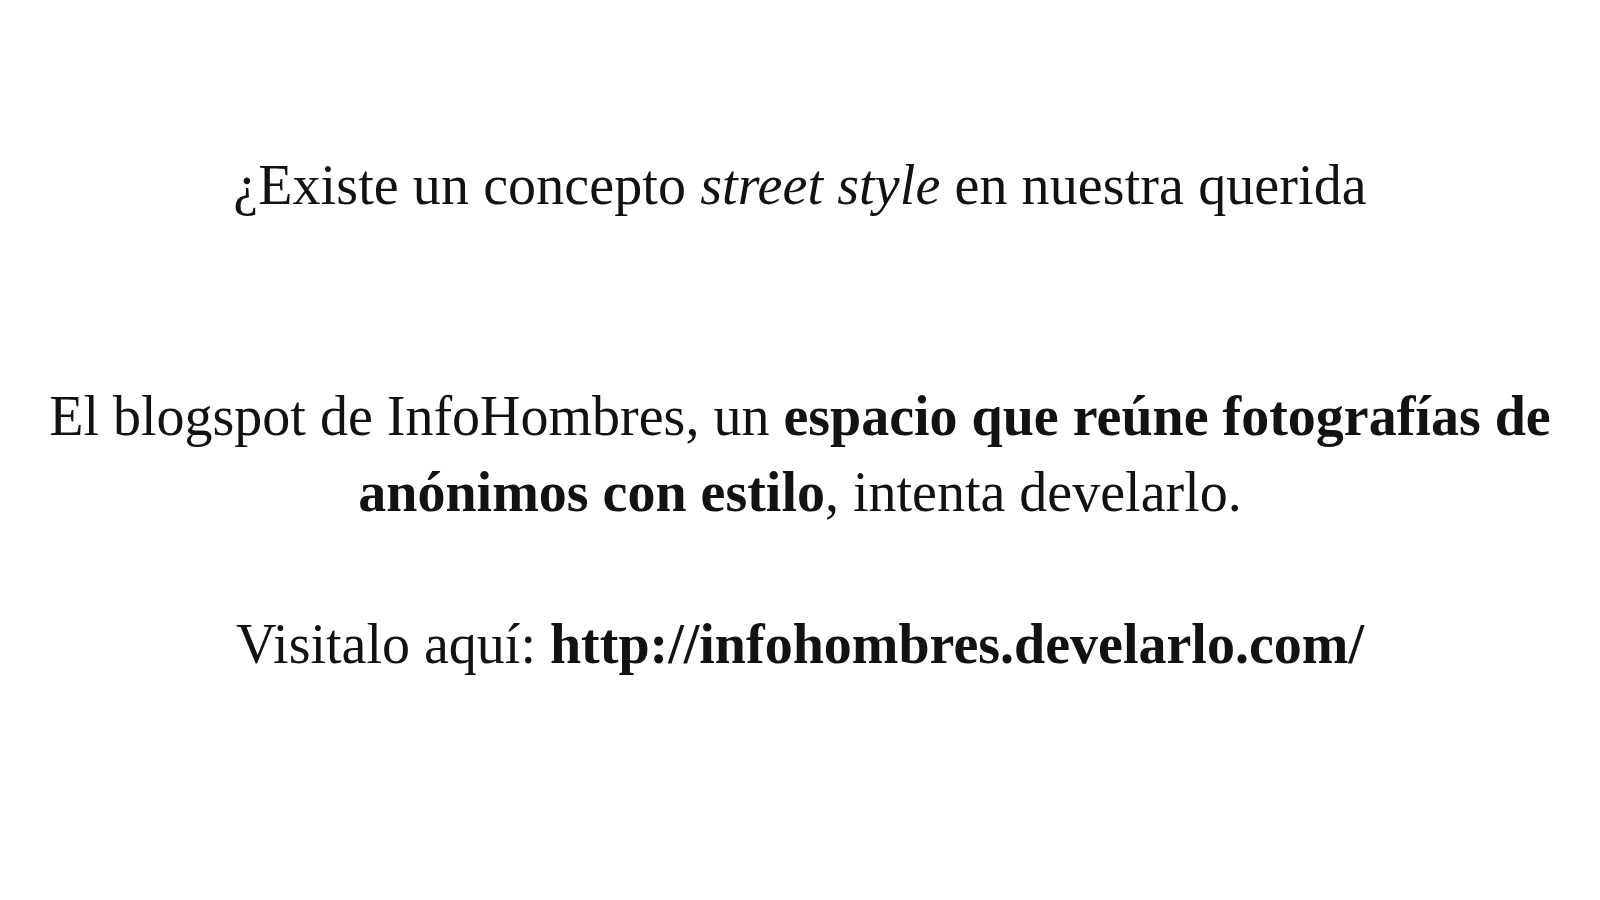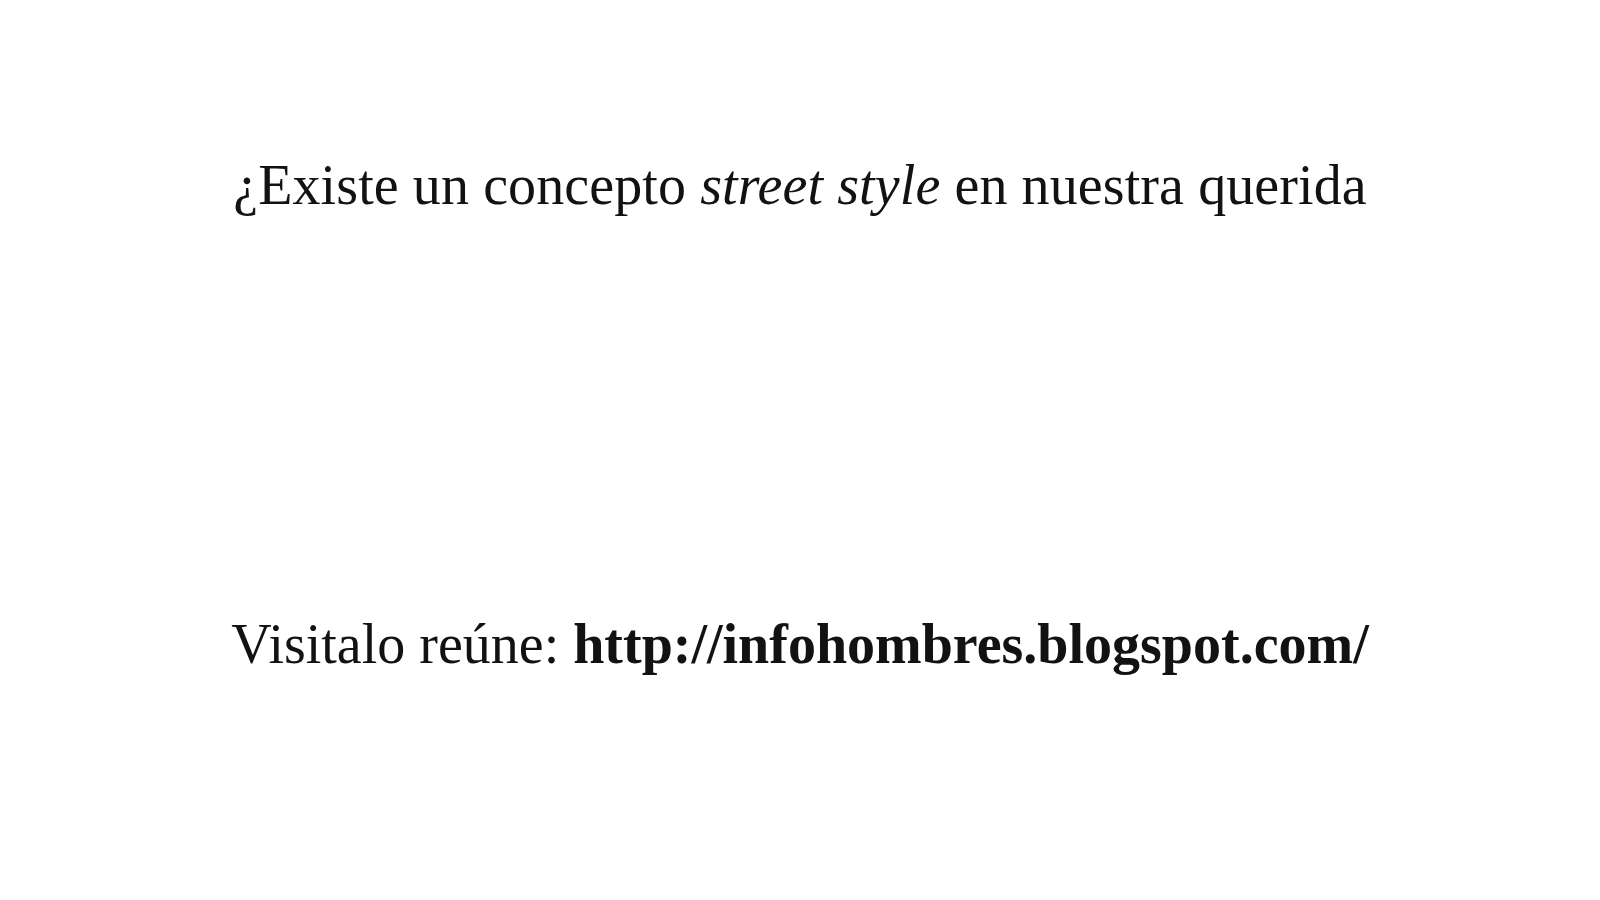--- a/index.html
+++ b/index.html
@@ -68,18 +68,21 @@
 </head>
 <body>
 
 <div class="page">
 
   <div class="block question">
     <span>¿Existe un concepto </span><span class="em">street style</span><span> en nuestra querida</span>
     <br>
   </div>
 
+  <div class="block body-para">
+    <span>El blogspot de InfoHombres, un </span><span class="strong">espacio que reúne foto­grafías de anónimos con estilo</span><span>, intenta develarlo.</span>
+  </div>
 
   <div class="block visit">
-    <span>Visitalo reúne: </span><span class="url nowrap">http://infohombres.blogspot.com/</span>
+    <span>Visitalo aquí: </span><span class="url nowrap">http://infohombres.develarlo.com/</span>
   </div>
 
 </div>
 
 </body></html>

